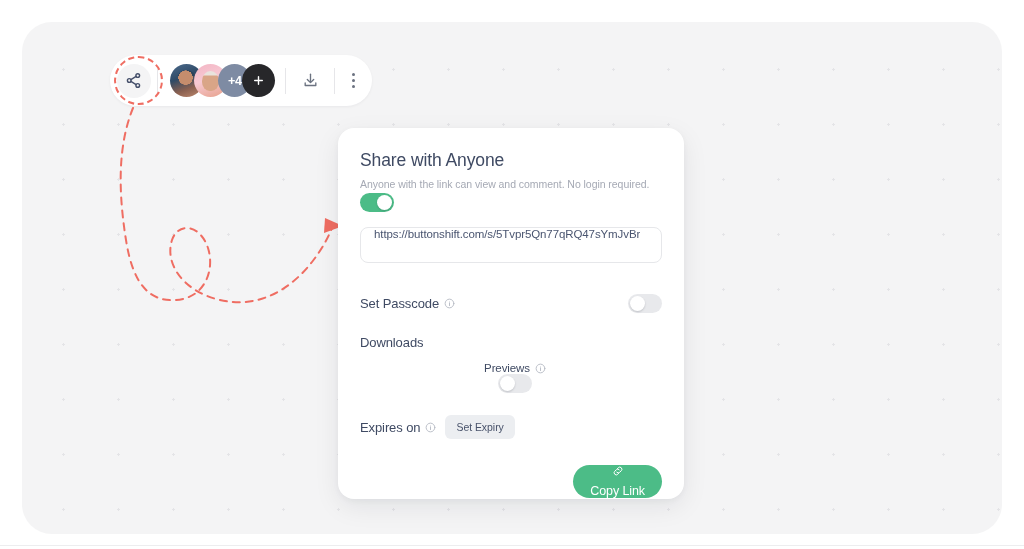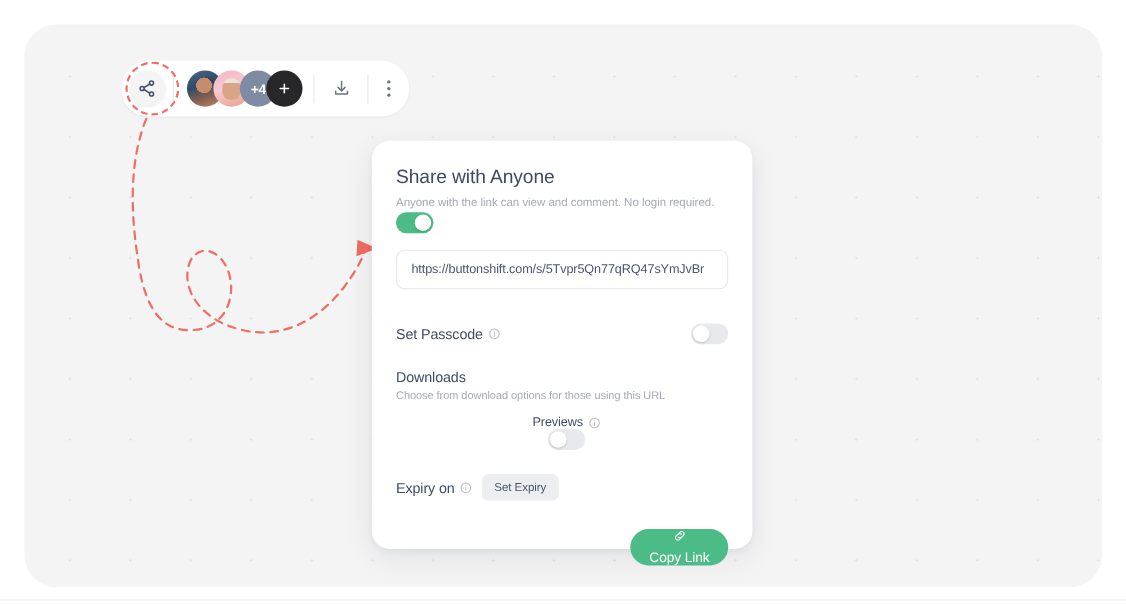--- a/index.html
+++ b/index.html
@@ -209,21 +209,20 @@
     margin-top: 7px;
     letter-spacing: -0.05px;
   }
 
   .url-box {
     margin-top: 15px;
     height: 36px;
     border: 1px solid #e6e7ea;
     border-radius: 8px;
     display: flex;
-    align-items: center;
     padding: 0 13px;
   }
   .url-text {
     font-size: 11.5px;
     color: #4a5570;
     letter-spacing: -0.1px;
     white-space: nowrap;
     overflow: hidden;
   }
 
@@ -427,41 +426,40 @@
           <circle cx="12" cy="7.3" r="0.9" fill="#b6bac4" stroke="none"></circle>
         </svg>
       </div>
       <div class="toggle">
         <div class="knob"></div>
       </div>
     </div>
 
     <div class="section-downloads">
       <div class="sec-title">Downloads</div>
-      <div class="sec-sub">Choose from download options for those using this URL</div>
 
       <div class="row sub-row">
         <div class="label small">
           <span>Previews</span>
           <svg class="info-ic" width="11" height="11" viewBox="0 0 24 24" fill="none" stroke="#b6bac4" stroke-width="2" stroke-linecap="round">
             <circle cx="12" cy="12" r="9.5"></circle>
             <line x1="12" y1="10.5" x2="12" y2="16.5"></line>
             <circle cx="12" cy="7.3" r="0.9" fill="#b6bac4" stroke="none"></circle>
           </svg>
         </div>
         <div class="toggle">
           <div class="knob"></div>
         </div>
       </div>
 
     </div>
 
     <div class="row row-expires">
       <div class="label">
-        <span>Expiry on</span>
+        <span>Expires on</span>
         <svg class="info-ic" width="11" height="11" viewBox="0 0 24 24" fill="none" stroke="#b6bac4" stroke-width="2" stroke-linecap="round">
           <circle cx="12" cy="12" r="9.5"></circle>
           <line x1="12" y1="10.5" x2="12" y2="16.5"></line>
           <circle cx="12" cy="7.3" r="0.9" fill="#b6bac4" stroke="none"></circle>
         </svg>
       </div>
       <button class="pill-btn">Set Expiry</button>
     </div>
 
     <div class="copy-wrap">

